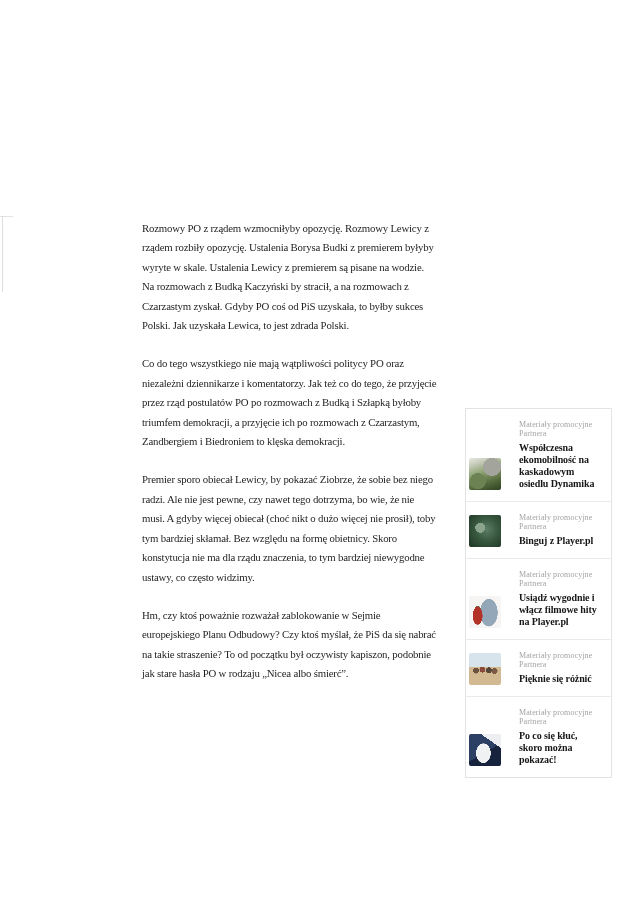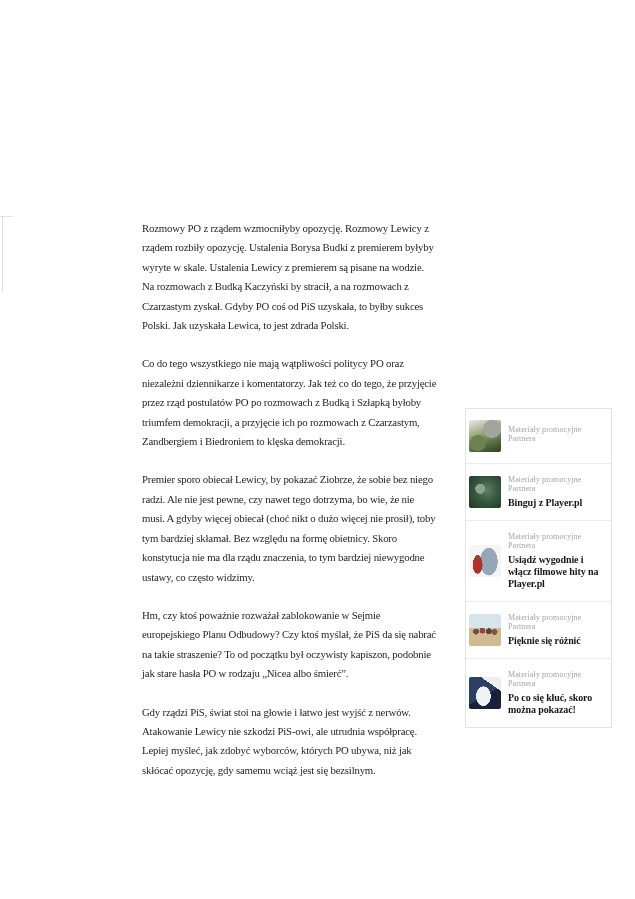--- a/index.html
+++ b/index.html
@@ -49,22 +49,22 @@
   .sidebar {
     position: absolute;
     left: 465px; top: 408px;
     width: 147px;
     border: 1px solid #e3e3e3;
     background: #ffffff;
     box-sizing: border-box;
   }
   .sb-item {
     display: flex;
-    align-items: center;
-    gap: 7px;
+    align-items: flex-end;
+    gap: 18px;
     padding: 11px 8px 11px 3px;
     cursor: pointer;
   }
   .sb-item + .sb-item {
     border-top: 1px solid #ebebeb;
   }
   .thumb {
     flex: 0 0 32px;
     width: 32px; height: 32px;
     border-radius: 2px;
@@ -123,29 +123,29 @@
 <div class="page">
 
   <div class="edge-line-h"></div>
   <div class="edge-line-v"></div>
 
   <div class="article">
     <p>Rozmowy PO z rządem wzmocniłyby opozycję. Rozmowy Lewicy z rządem rozbiły opozycję. Ustalenia Borysa Budki z premierem byłyby wyryte w skale. Ustalenia Lewicy z premierem są pisane na wodzie. Na rozmowach z Budką Kaczyński by stracił, a na rozmowach z Czarzastym zyskał. Gdyby PO coś od PiS uzyskała, to byłby sukces Polski. Jak uzyskała Lewica, to jest zdrada Polski.</p>
     <p>Co do tego wszystkiego nie mają wątpliwości politycy PO oraz niezależni dziennikarze i komentatorzy. Jak też co do tego, że przyjęcie przez rząd postulatów PO po rozmowach z Budką i Szłapką byłoby triumfem demokracji, a przyjęcie ich po rozmowach z Czarzastym, Zandbergiem i Biedroniem to klęska demokracji.</p>
     <p>Premier sporo obiecał Lewicy, by pokazać Ziobrze, że sobie bez niego radzi. Ale nie jest pewne, czy nawet tego dotrzyma, bo wie, że nie musi. A gdyby więcej obiecał (choć nikt o dużo więcej nie prosił), toby tym bardziej skłamał. Bez względu na formę obietnicy. Skoro konstytucja nie ma dla rządu znaczenia, to tym bardziej niewygodne ustawy, co często widzimy.</p>
     <p>Hm, czy ktoś poważnie rozważał zablokowanie w Sejmie europejskiego Planu Odbudowy? Czy ktoś myślał, że PiS da się nabrać na takie straszenie? To od początku był oczywisty kapiszon, podobnie jak stare hasła PO w rodzaju „Nicea albo śmierć”.</p>
-    <p>Gdy rządzi PiS, świat stoi na głowie i łatwo jest wyjść z nerwów. Atakowanie Lewicy nie szkodzi PiS-owi, ale utrudnia współpracę. Lepiej myśleć, jak zdobyć wyborców, których PO ubywa, niż jak skłócać opozycję, gdy samemu wciąż jest się bezsilnym.</p>
   </div>
 
   <div class="sidebar">
 
     <div class="sb-item">
       <div class="thumb thumb-eco"></div>
       <div class="sb-text">
         <div class="sb-label">Materiały promocyjne Partnera</div>
+        <div class="sb-title">Współczesna ekomobilność na kaskadowym osiedlu Dynamika</div>
       </div>
     </div>
 
     <div class="sb-item">
       <div class="thumb thumb-player"></div>
       <div class="sb-text">
         <div class="sb-label">Materiały promocyjne Partnera</div>
         <div class="sb-title">Binguj z Player.pl</div>
       </div>
     </div>

